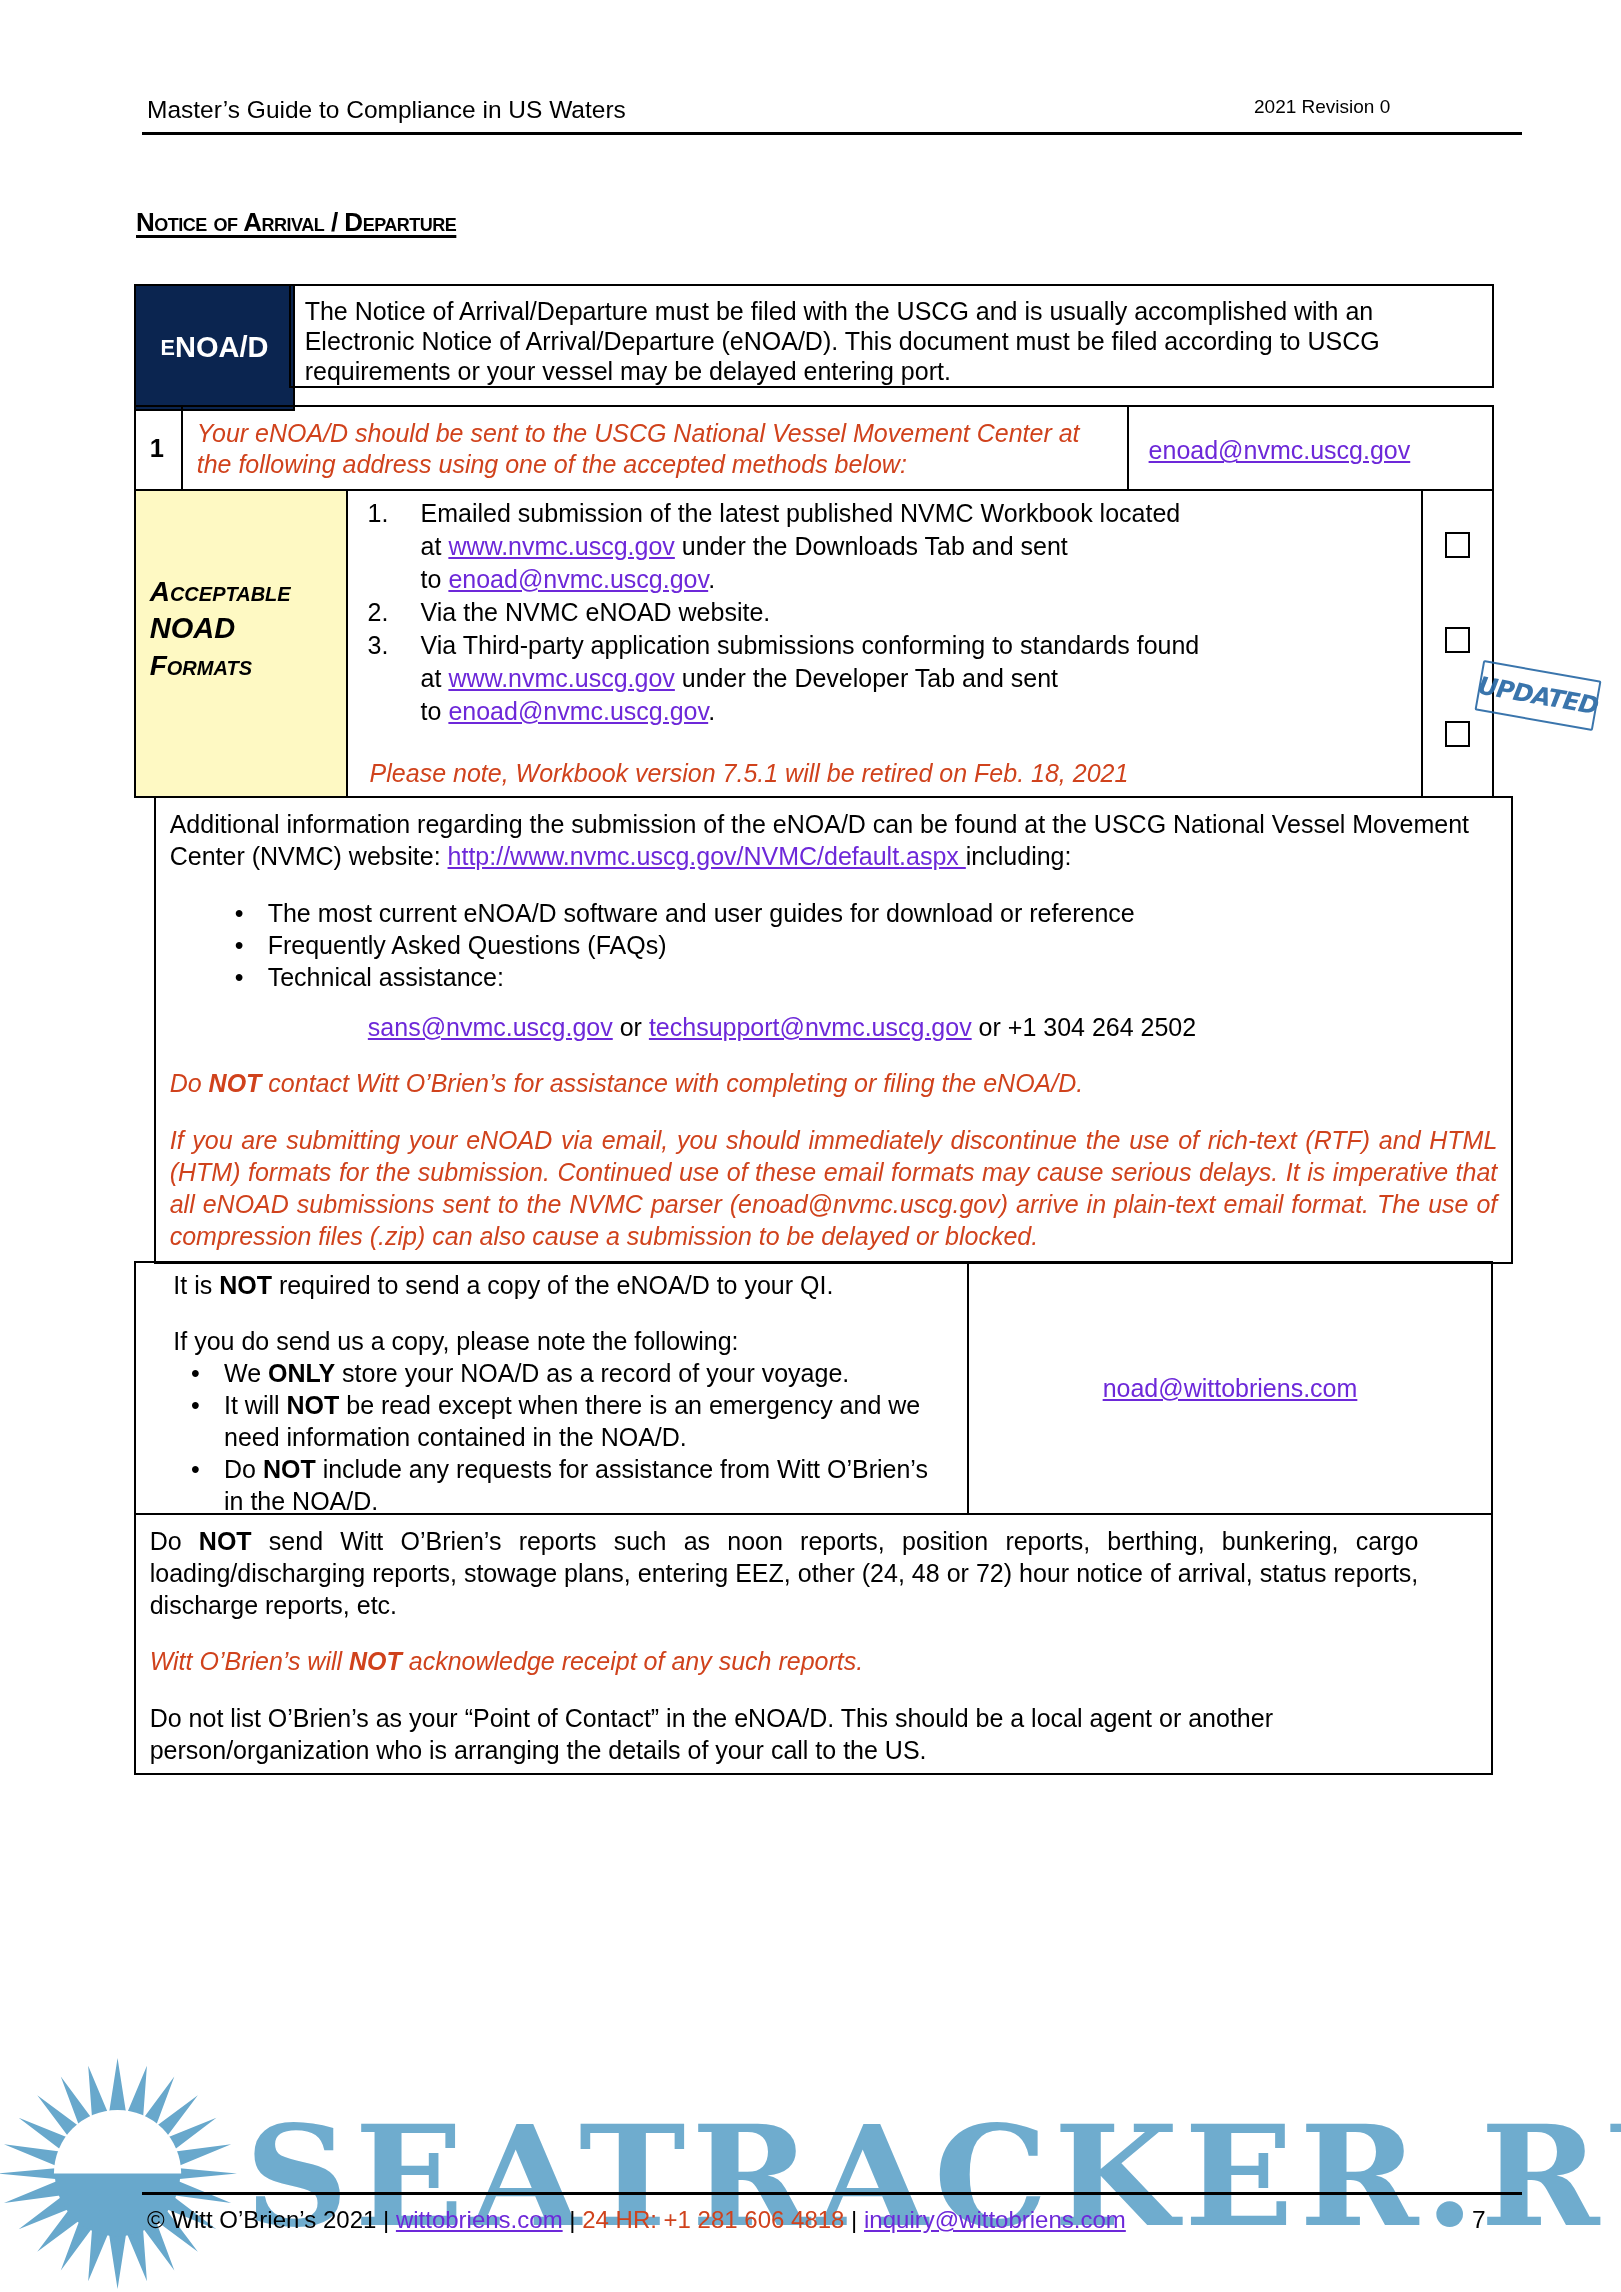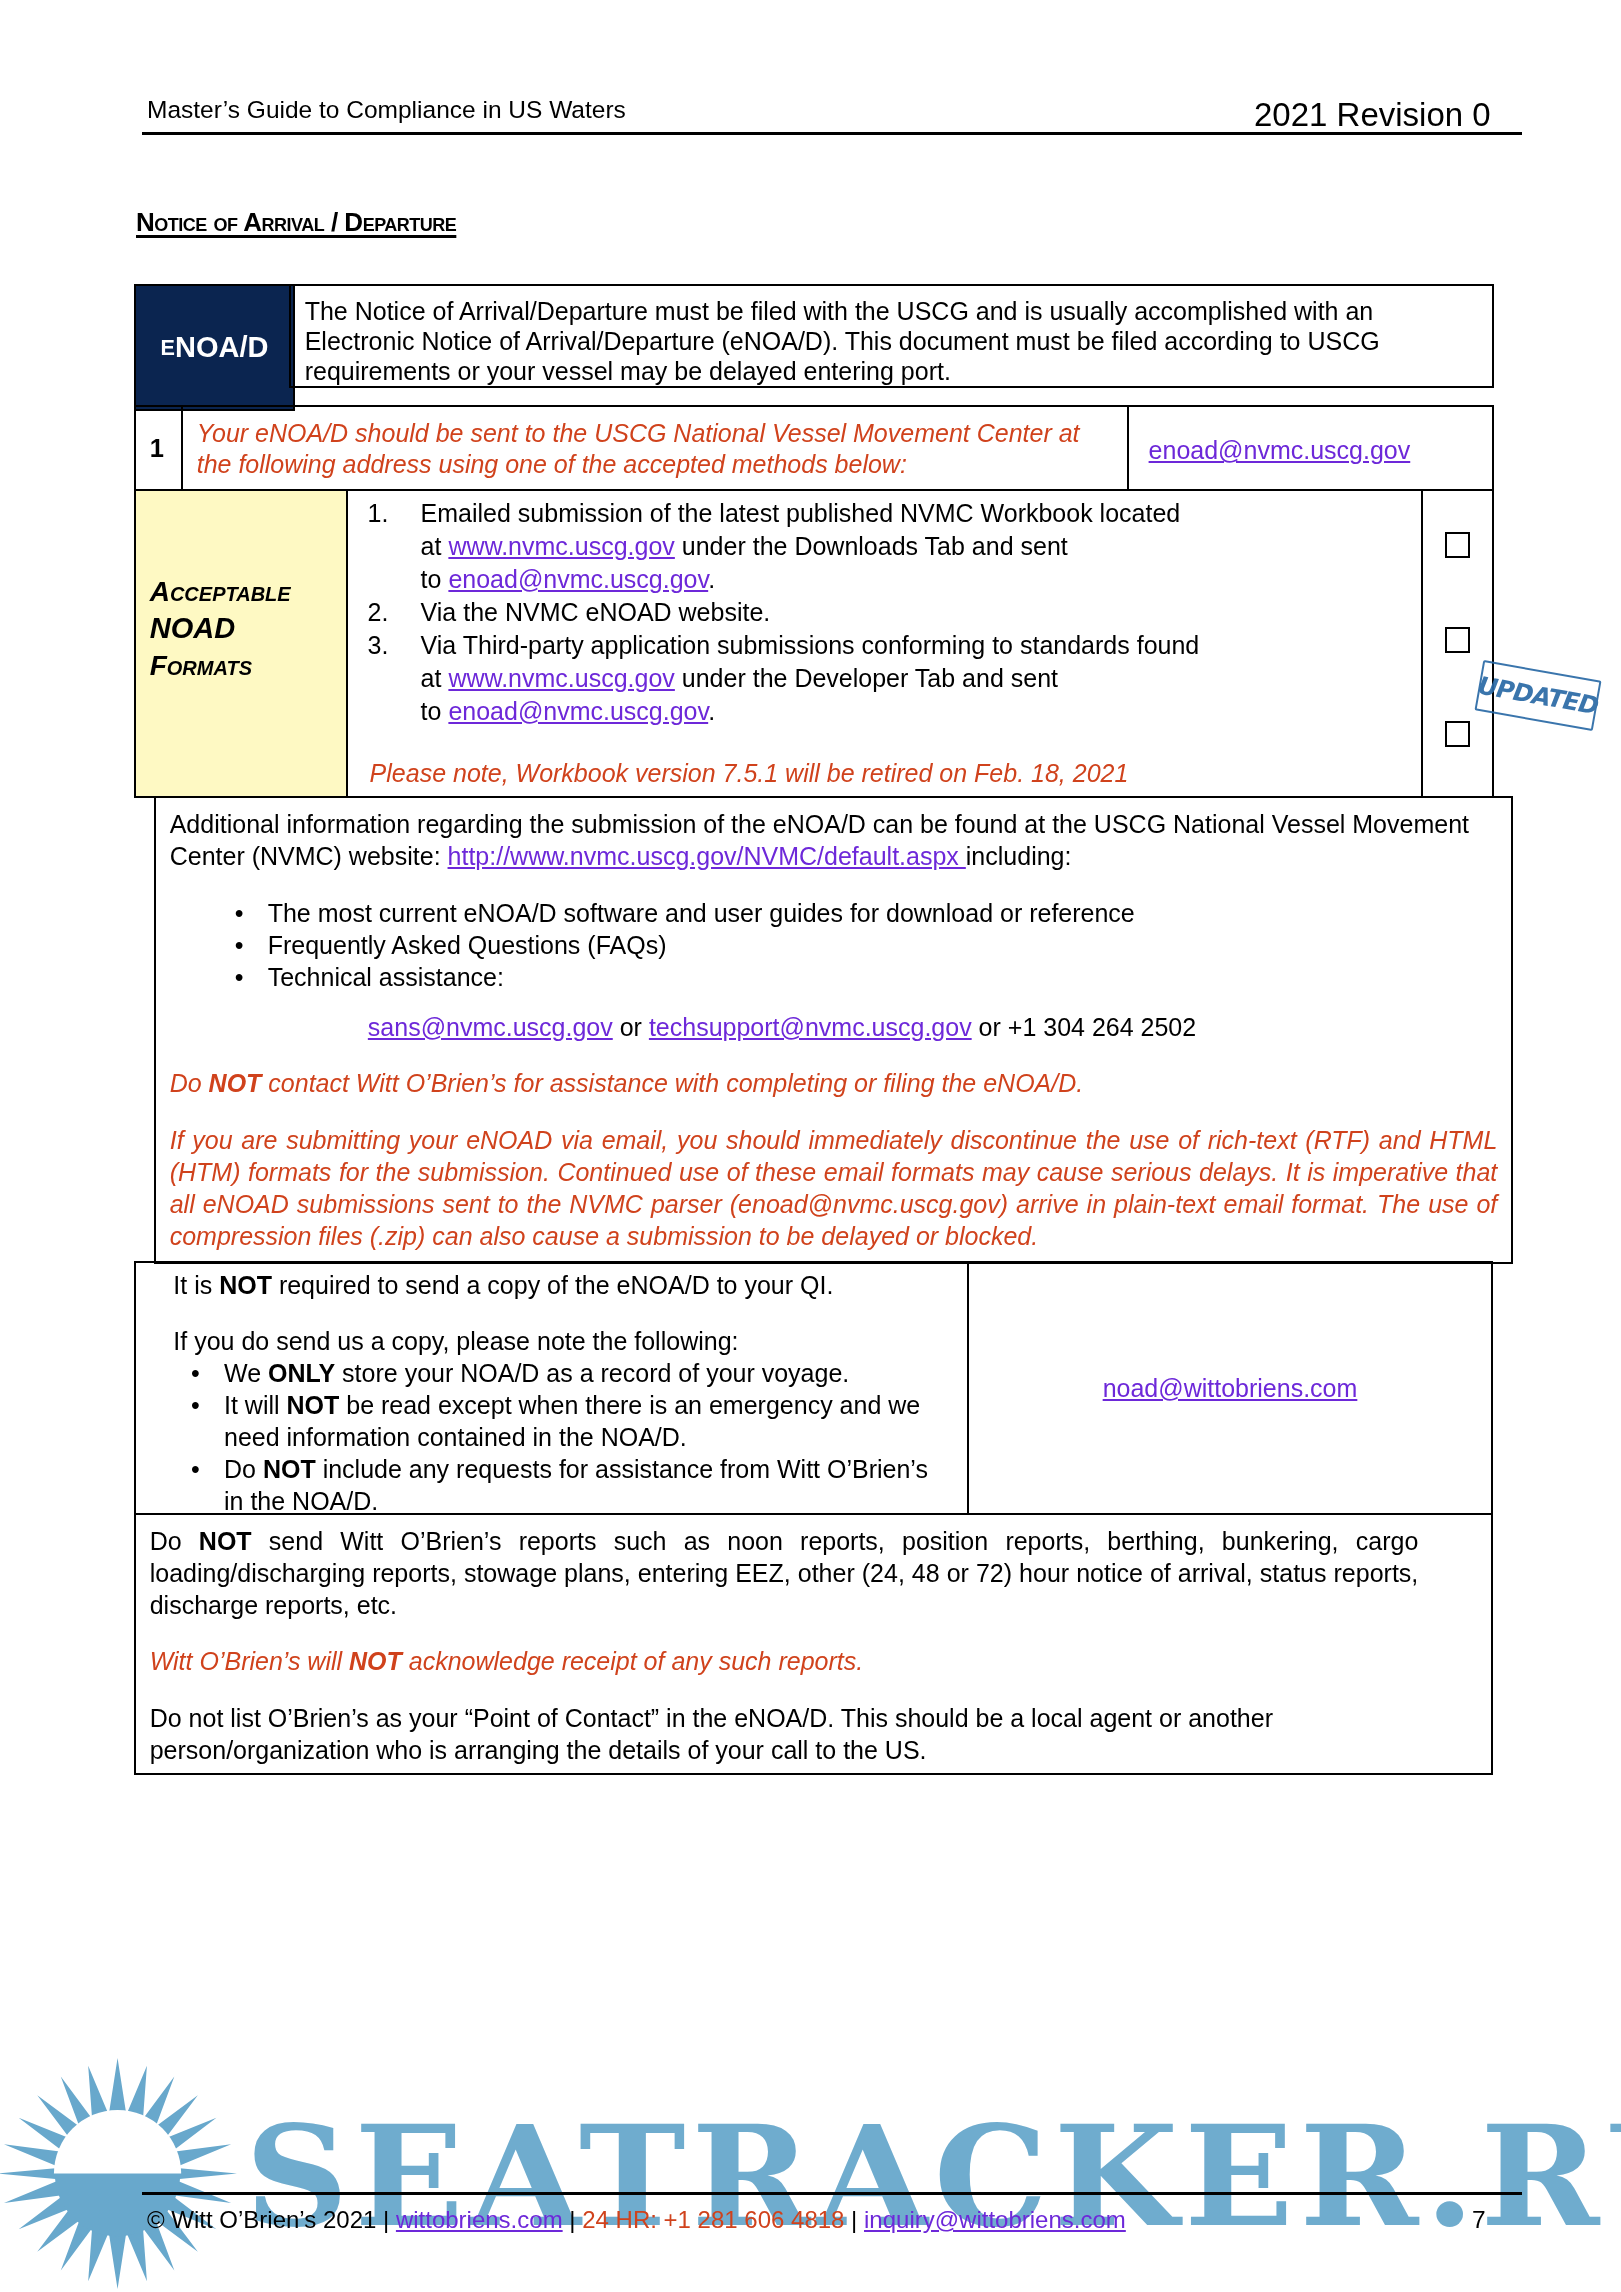--- a/index.html
+++ b/index.html
@@ -1,20 +1,20 @@
 <!DOCTYPE html>
 <html><head>
 <meta charset="utf-8">
 <style>
   html, body { margin:0; padding:0; background:#ffffff; }
   body { width:1621px; height:2293px; position:relative; overflow:hidden;
          font-family:"Liberation Sans", sans-serif; color:#000; }
   .abs { position:absolute; }
   .hdr-left { left:147px; top:96px; font-size:24.5px; }
-  .hdr-right { left:1254px; top:96px; font-size:33px; }
+  .hdr-right { left:1254px; top:96px; font-size:19px; }
   .hdr-line { left:142px; top:132px; width:1380px; height:2.9px; background:#000; }
   .page-title { left:136px; top:207px; font-size:26px; font-weight:bold; font-variant:small-caps;
                 text-decoration:underline; text-decoration-thickness:2.9px; text-underline-offset:3.9px; letter-spacing:-0.5px; }
 
   .cell { position:absolute; box-sizing:border-box; border:2px solid #000; }
   .txt { font-size:25px; line-height:32px; }
   .red { color:#d0421c; font-style:italic; }
   .link { color:#6d28d9; text-decoration:underline; }
   .sc { font-variant:small-caps; font-weight:bold; }
   b { font-weight:bold; }

